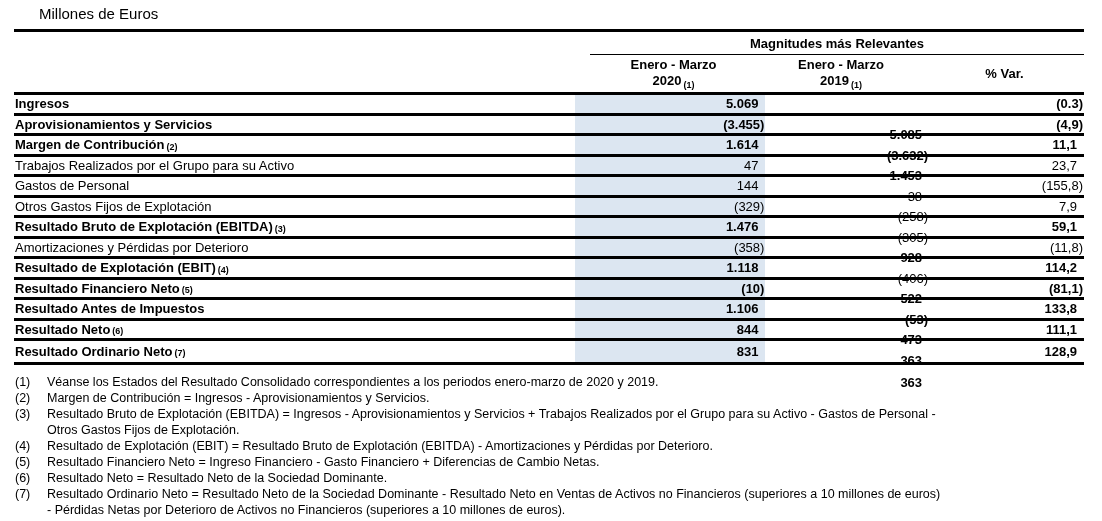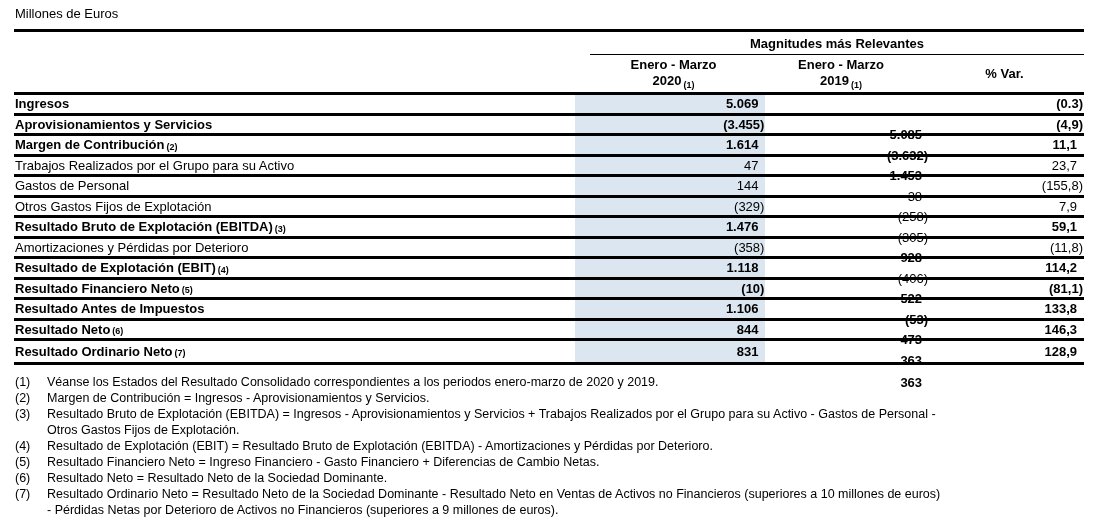--- a/index.html
+++ b/index.html
@@ -1,21 +1,21 @@
 <!DOCTYPE html>
 <html style="--hl: #dce6f1;"><head>
 <meta charset="utf-8">
 <style>
   html,body { margin:0; padding:0; background:#fff; }
   .page {
     position:relative; width:1102px; height:521px; background:#ffffff;
     font-family:"Liberation Sans", sans-serif; color:#000; overflow:hidden;
   }
   .doc { position:absolute; left:14px; top:6px; width:1070px; }
-  .title { font-size:13px; line-height:15px; padding-left:1px; margin-bottom:8px; }
+  .title { font-size:15px; line-height:15px; padding-left:1px; margin-bottom:8px;margin-left:24px; }
   .thick { height:3px; background:#000; }
 
   .hdr { display:flex; }
   .hdr-left { width:576px; }
   .hdr-right { flex:1; }
   .group-row {
     height:22px; display:flex; align-items:center; justify-content:center;
     font-weight:bold; font-size:13px; border-bottom:1px solid #000;
   }
   .col-heads { display:flex; height:37px; }
@@ -246,21 +246,21 @@
             <span>Resultado Neto</span>
             <span class="fnref">(6)</span>
           </div>
           <div class="cell cell-val v2020">
             <span>844</span>
           </div>
           <div class="cell cell-val v2019">
             <span>363</span>
           </div>
           <div class="cell cell-val vvar">
-            <span>146,3</span>
+            <span>111,1</span>
           </div>
         </div>
         <div class="row bold">
           <div class="cell cell-label">
             <span>Resultado Ordinario Neto</span>
             <span class="fnref">(7)</span>
           </div>
           <div class="cell cell-val v2020">
             <span>831</span>
           </div>
@@ -309,18 +309,18 @@
         <div class="fn">
           <div class="fn-num">(6)</div>
           <div class="fn-text">
             <div>Resultado Neto = Resultado Neto de la Sociedad Dominante.</div>
           </div>
         </div>
         <div class="fn">
           <div class="fn-num">(7)</div>
           <div class="fn-text">
             <div>Resultado Ordinario Neto = Resultado Neto de la Sociedad Dominante - Resultado Neto en Ventas de Activos no Financieros (superiores a 10 millones de euros)</div>
-            <div>- Pérdidas Netas por Deterioro de Activos no Financieros (superiores a 9 millones de euros).</div>
+            <div>- Pérdidas Netas por Deterioro de Activos no Financieros (superiores a 10 millones de euros).</div>
           </div>
         </div>
       </div>
   </div>
 </div>
 
 </body></html>

